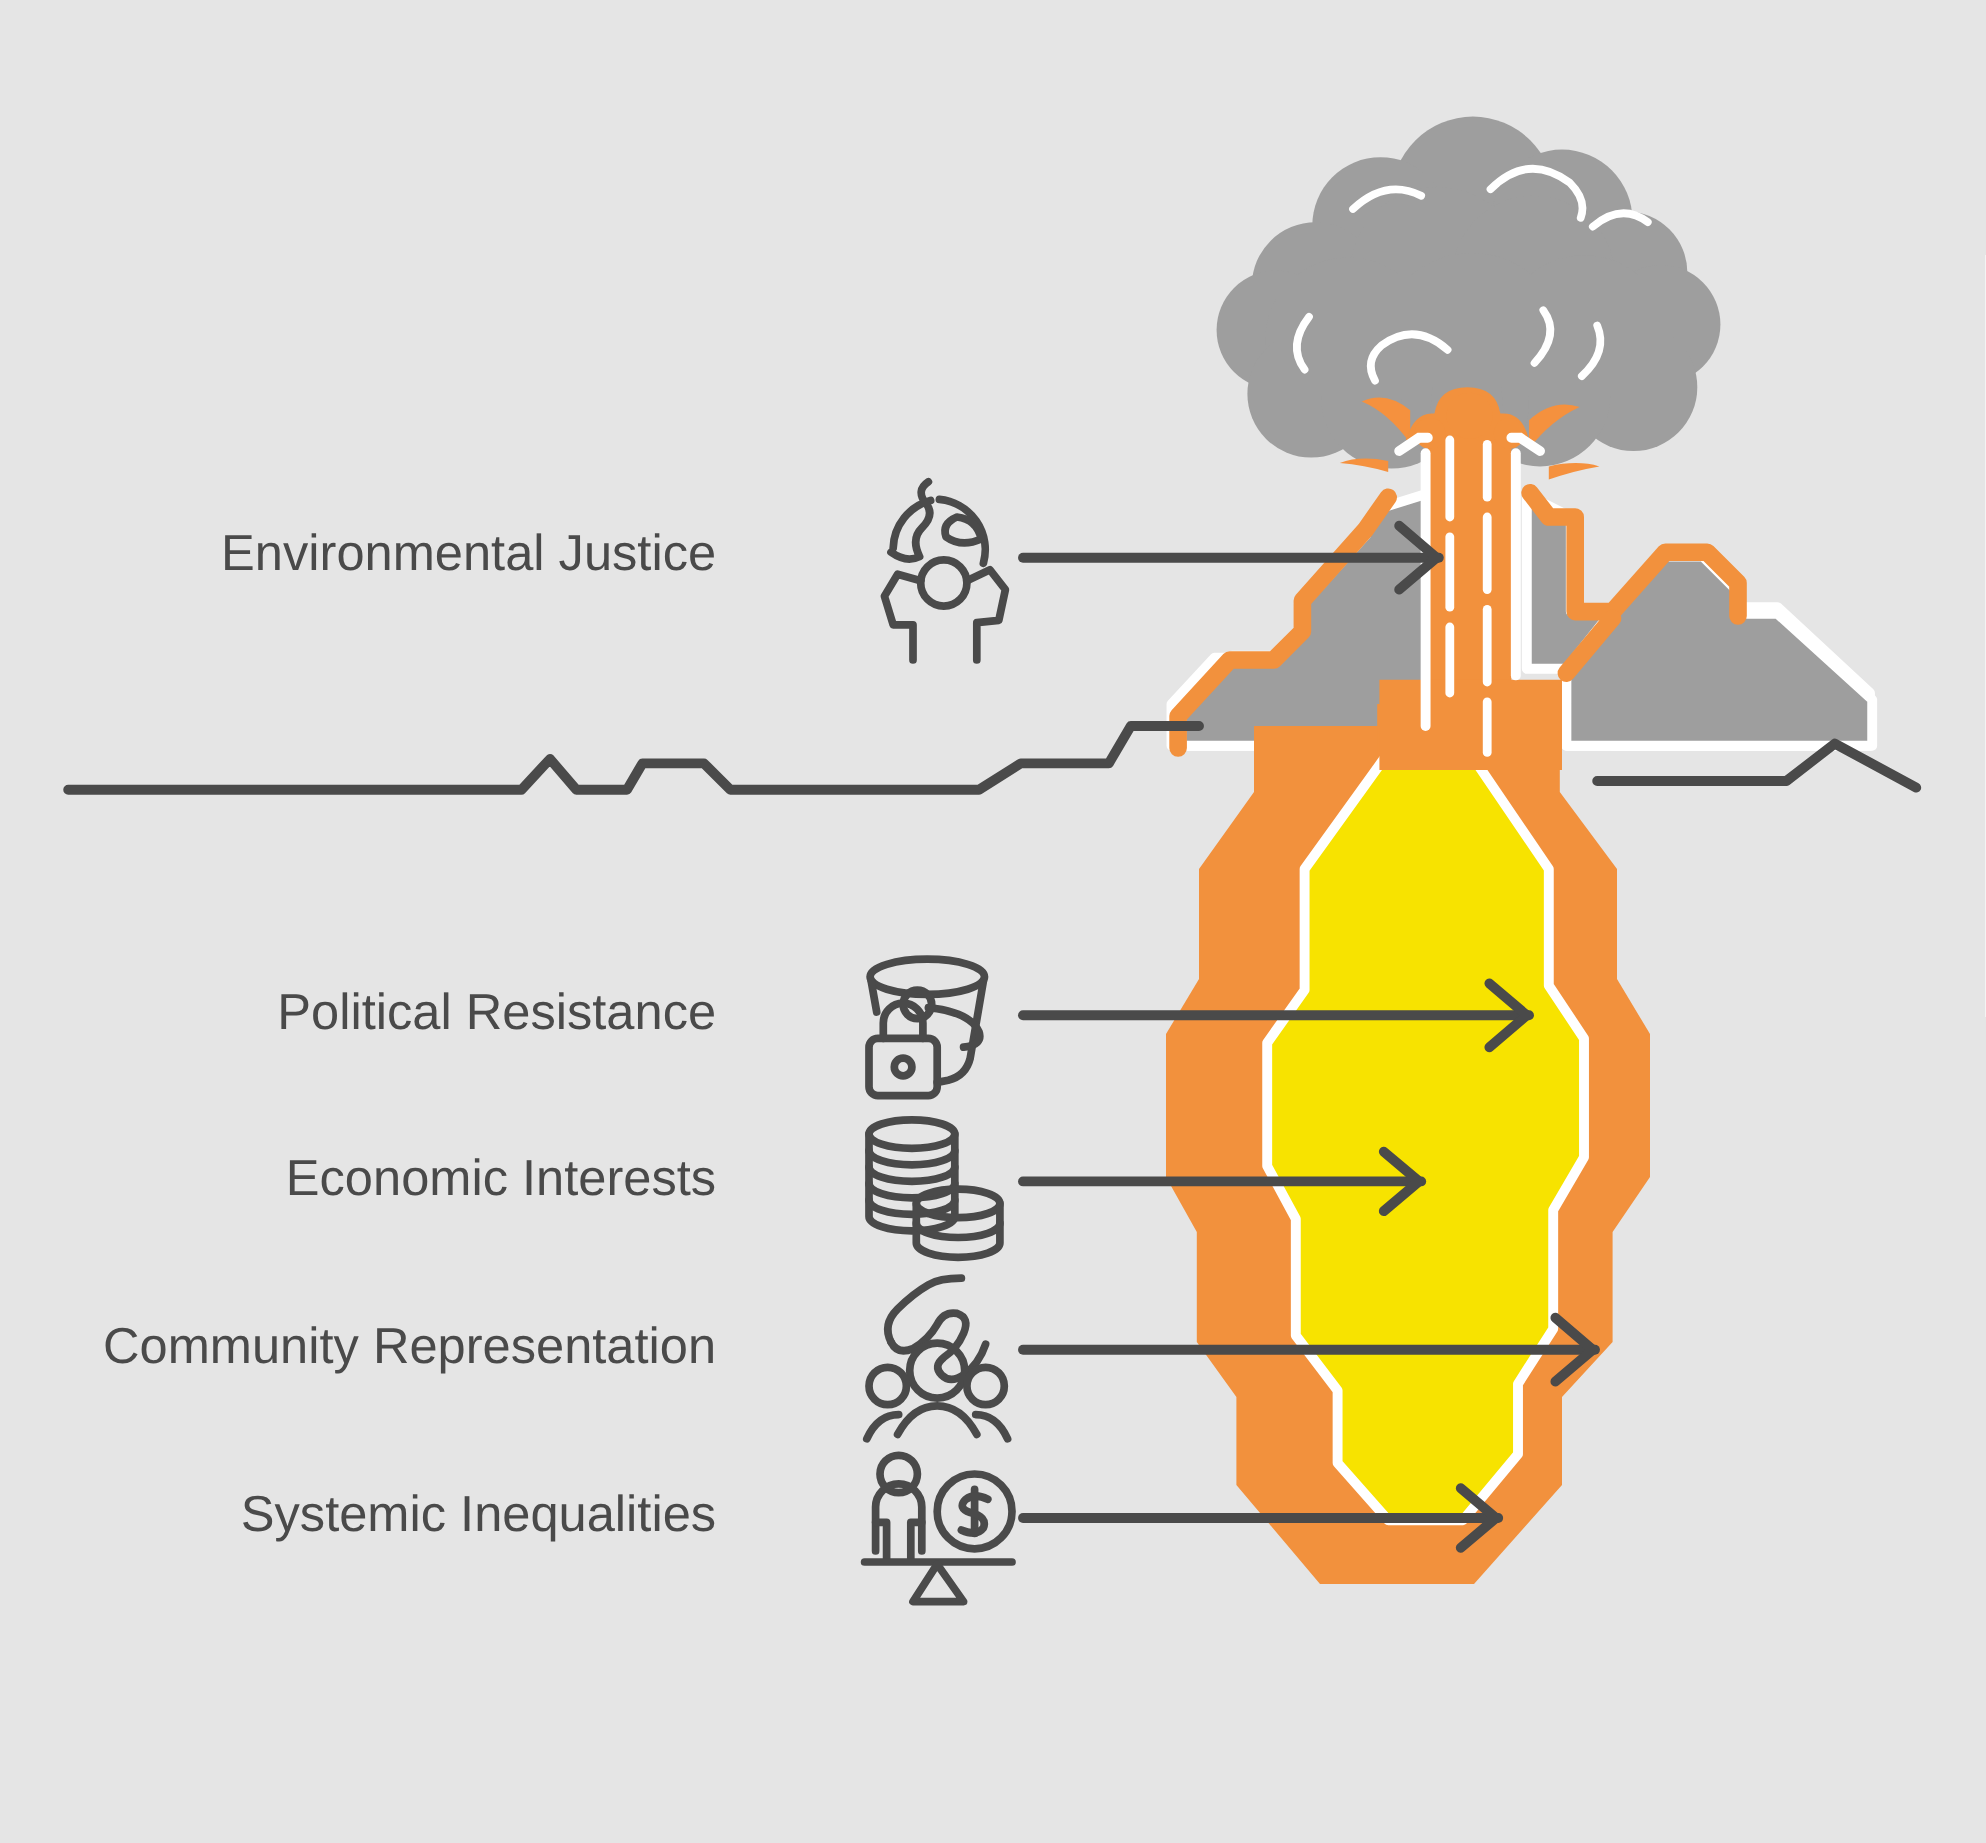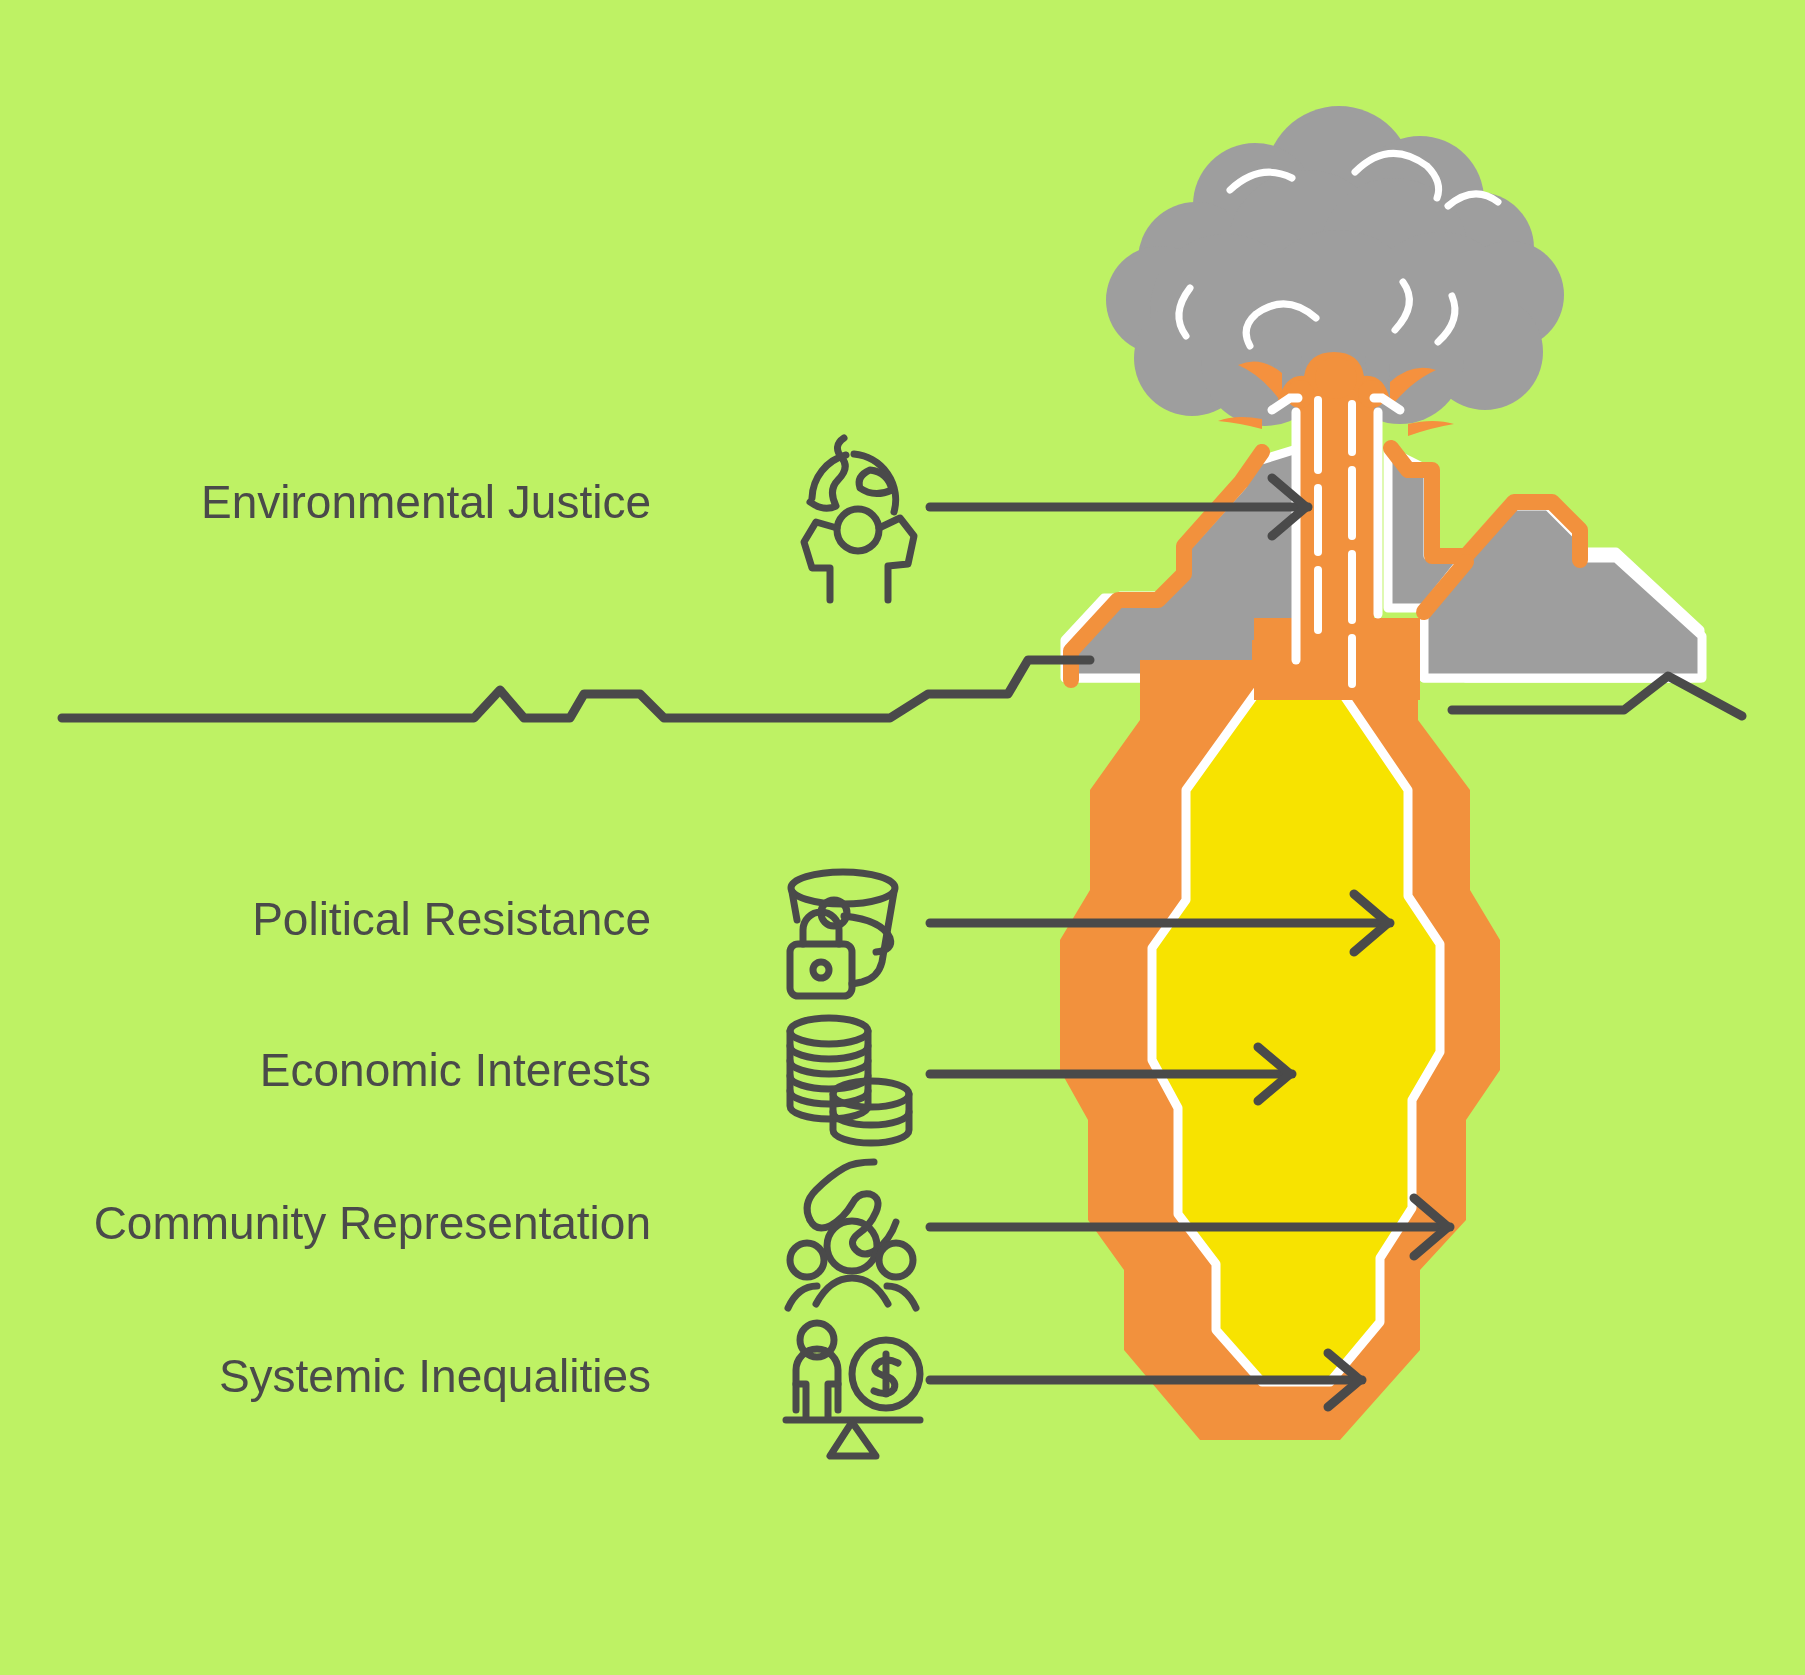--- a/index.html
+++ b/index.html
@@ -7,21 +7,21 @@
     padding: 0;
     background: #ffffff;
   }
   body {
     font-family: "Liberation Sans", sans-serif;
   }
   #stage {
     position: relative;
     width: 1805px;
     height: 1675px;
-    background: #bef264;
+    background: #e5e5e5;
     overflow: hidden;
   }
   #diagram-svg {
     position: absolute;
     left: 0;
     top: 0;
     width: 1805px;
     height: 1675px;
   }
   .label-text {

